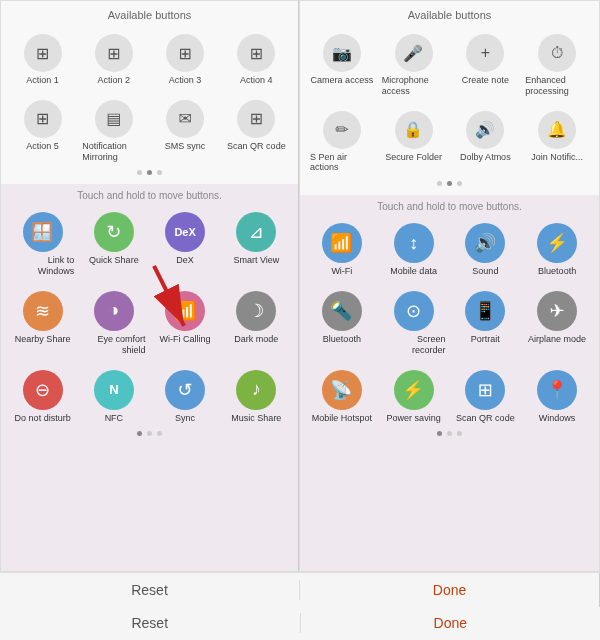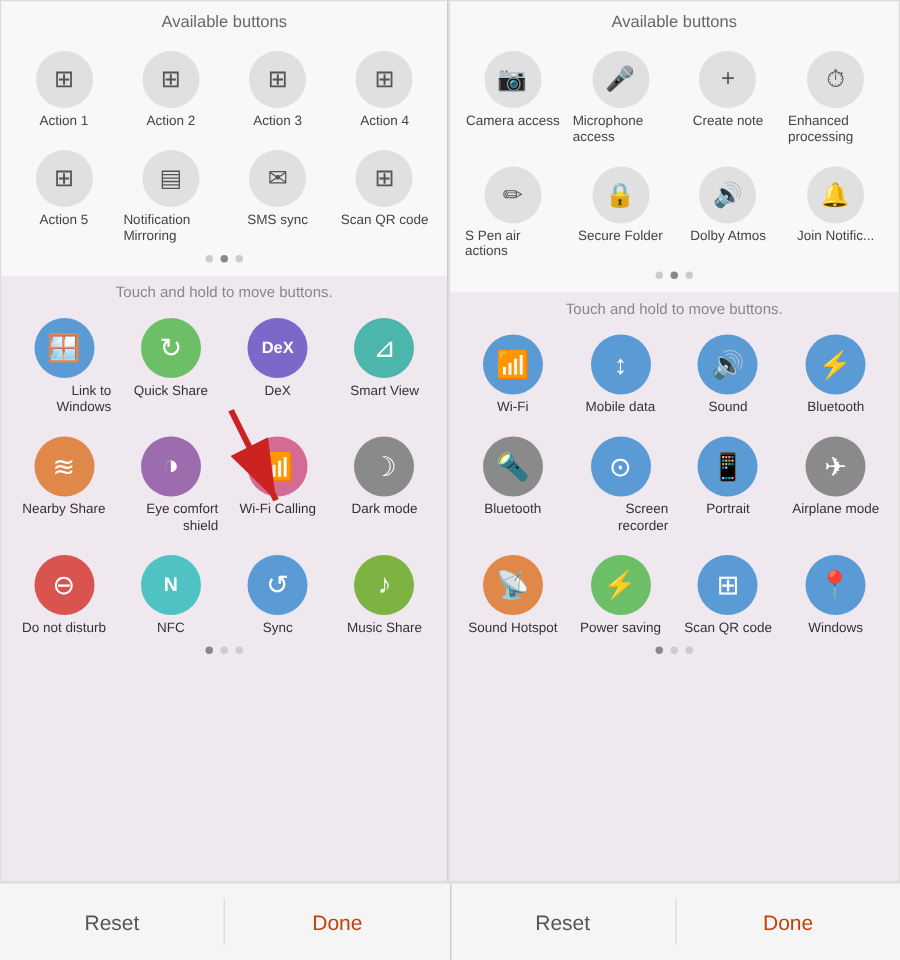--- a/index.html
+++ b/index.html
@@ -128,21 +128,22 @@
     .icon-pink { background: #d46b94; }
     .icon-gray { background: #8a8a8a; }
     .icon-cyan { background: #4fc3c3; }
     .icon-red { background: #d9534f; }
     .icon-lime { background: #7cb342; }
 
     .bottom-bar {
       display: flex;
       background: #f5f5f5;
       border-top: 1px solid #ddd;
-      height: 52px;
+      height: 68px;
+      flex-direction: column;
     }
     .bottom-panel {
       flex: 1;
       display: flex;
       align-items: center;
     }
     .bottom-panel:first-child {
       border-right: 1px solid #ccc;
     }
     .bottom-btn {
@@ -386,21 +387,21 @@
         <div class="active-btn">
           <div class="active-icon icon-blue">📱</div>
           <div class="active-label">Portrait</div>
         </div>
         <div class="active-btn">
           <div class="active-icon icon-gray">✈</div>
           <div class="active-label">Airplane mode</div>
         </div>
         <div class="active-btn">
           <div class="active-icon icon-orange">📡</div>
-          <div class="active-label">Sound Hotspot</div>
+          <div class="active-label">Mobile Hotspot</div>
         </div>
         <div class="active-btn">
           <div class="active-icon icon-green">⚡</div>
           <div class="active-label">Power saving</div>
         </div>
         <div class="active-btn">
           <div class="active-icon icon-blue">⊞</div>
           <div class="active-label">Scan QR code</div>
         </div>
         <div class="active-btn">

